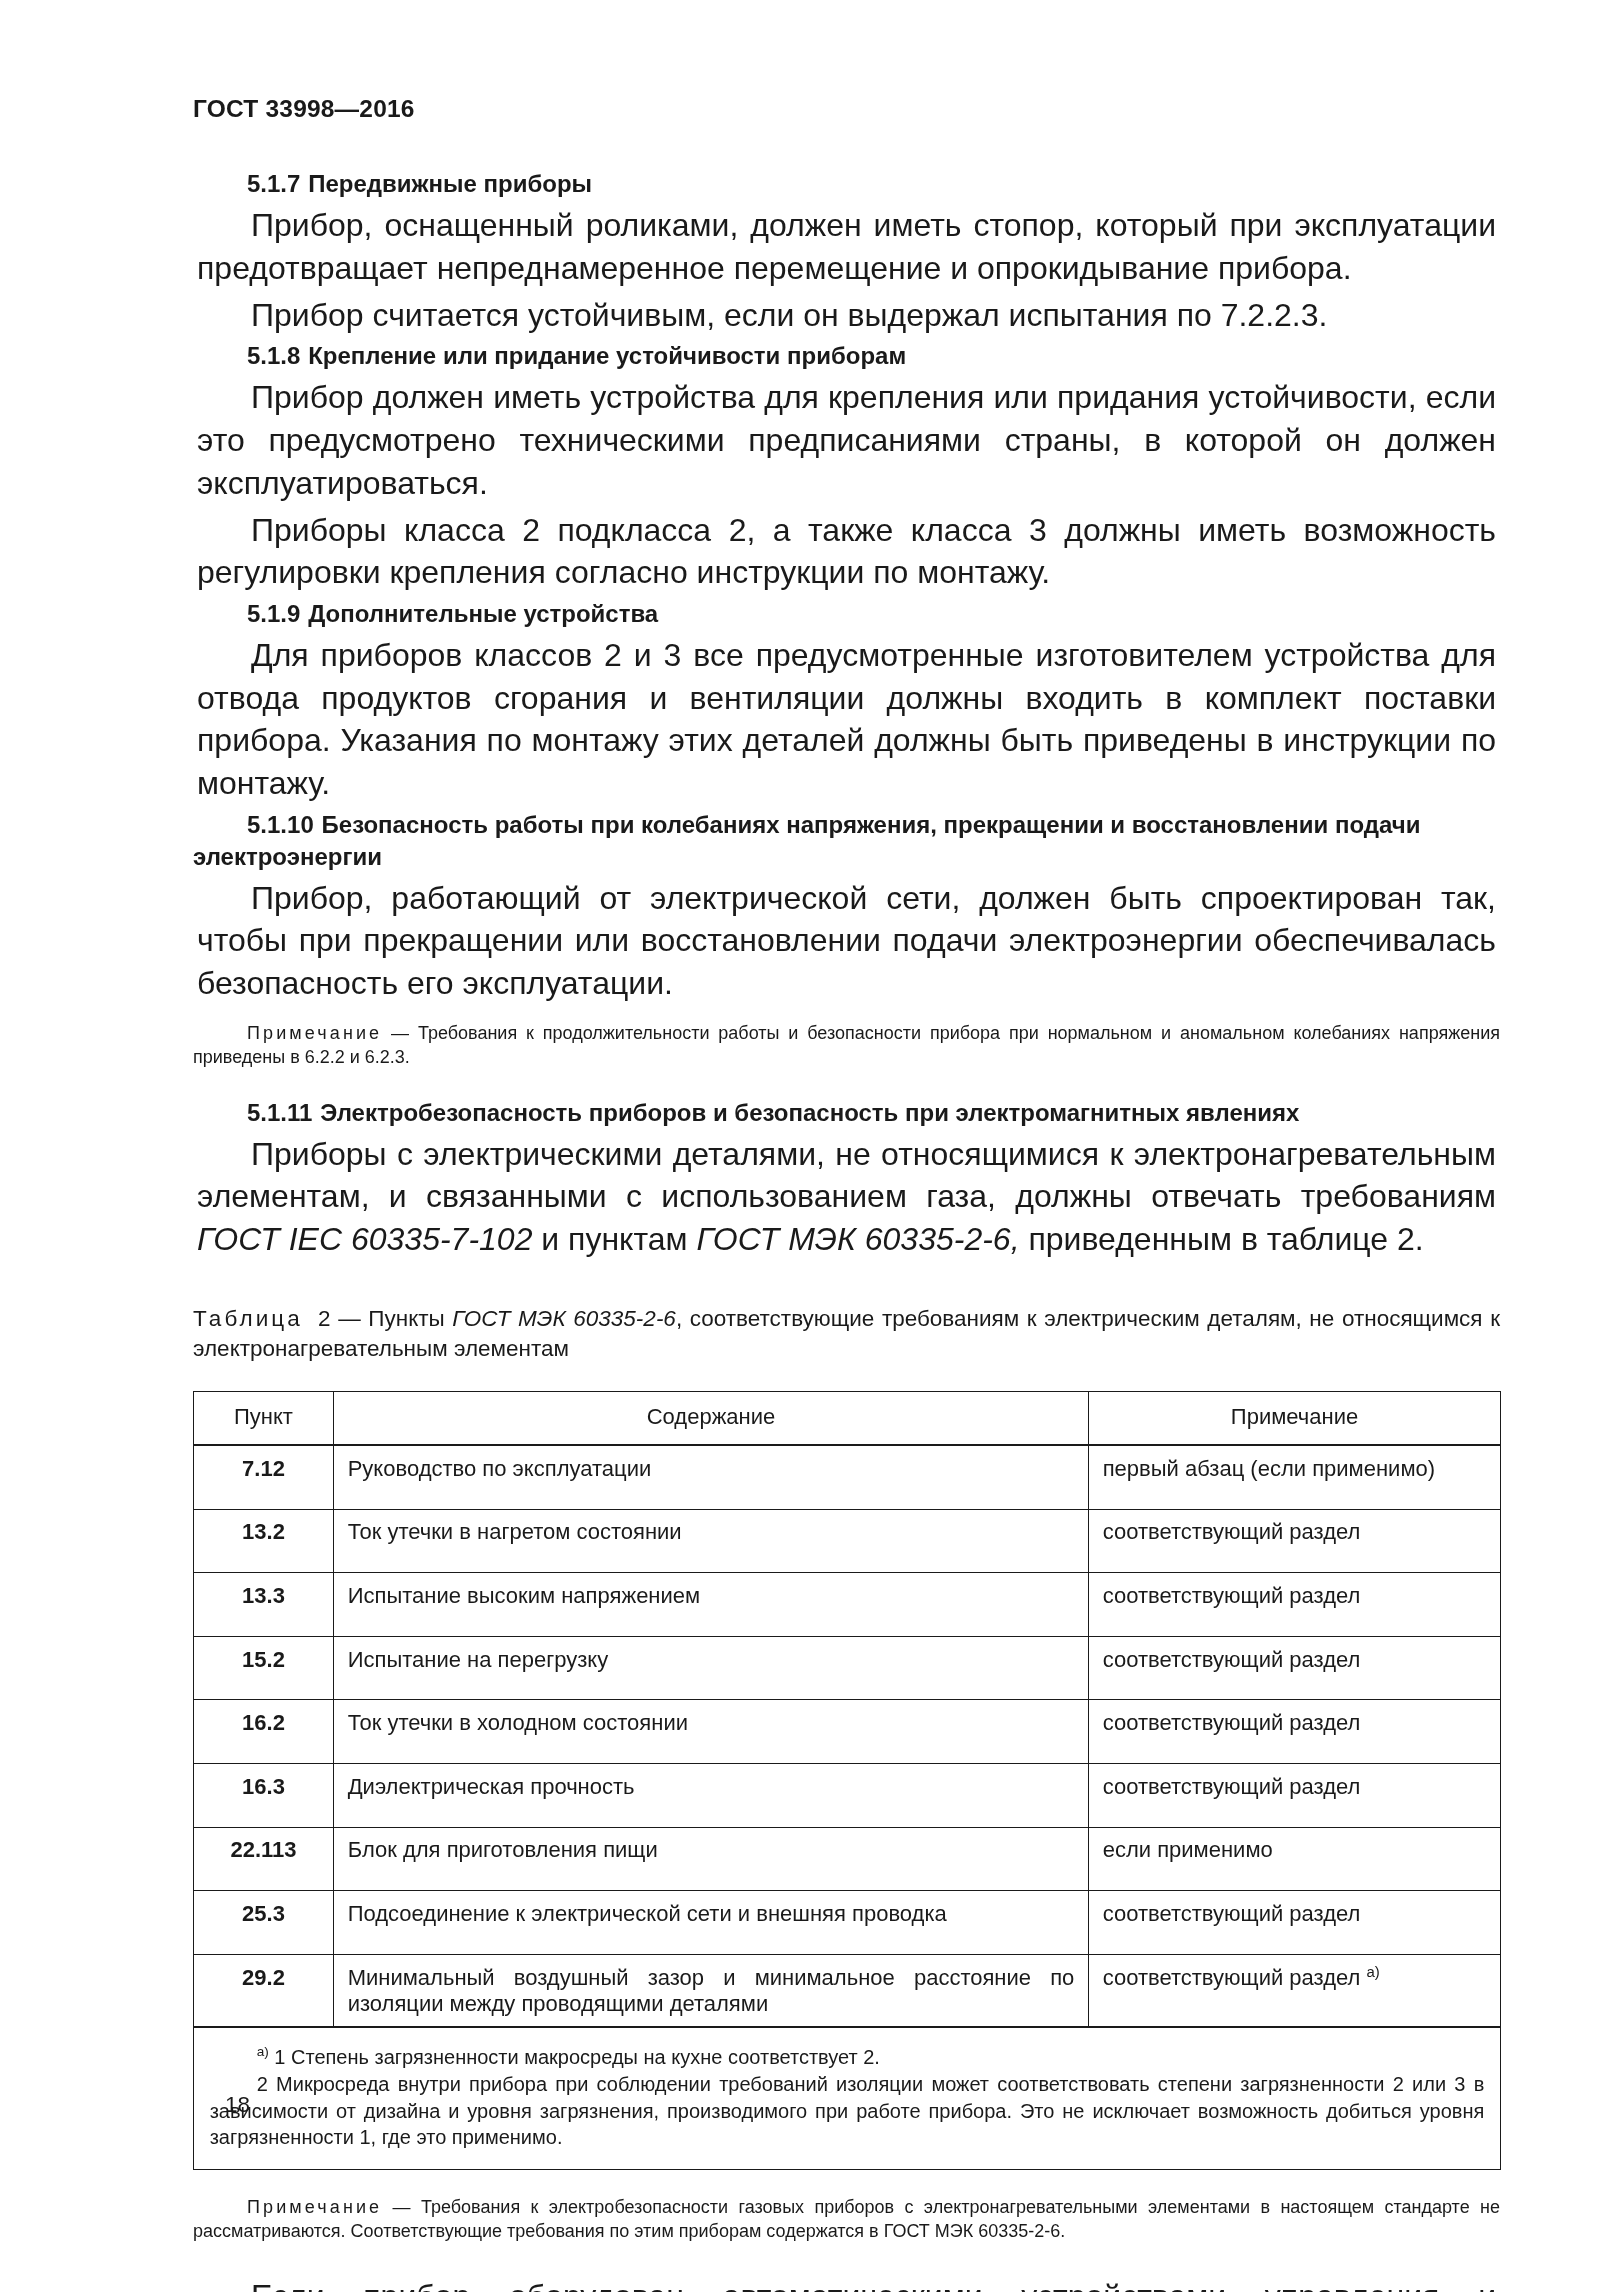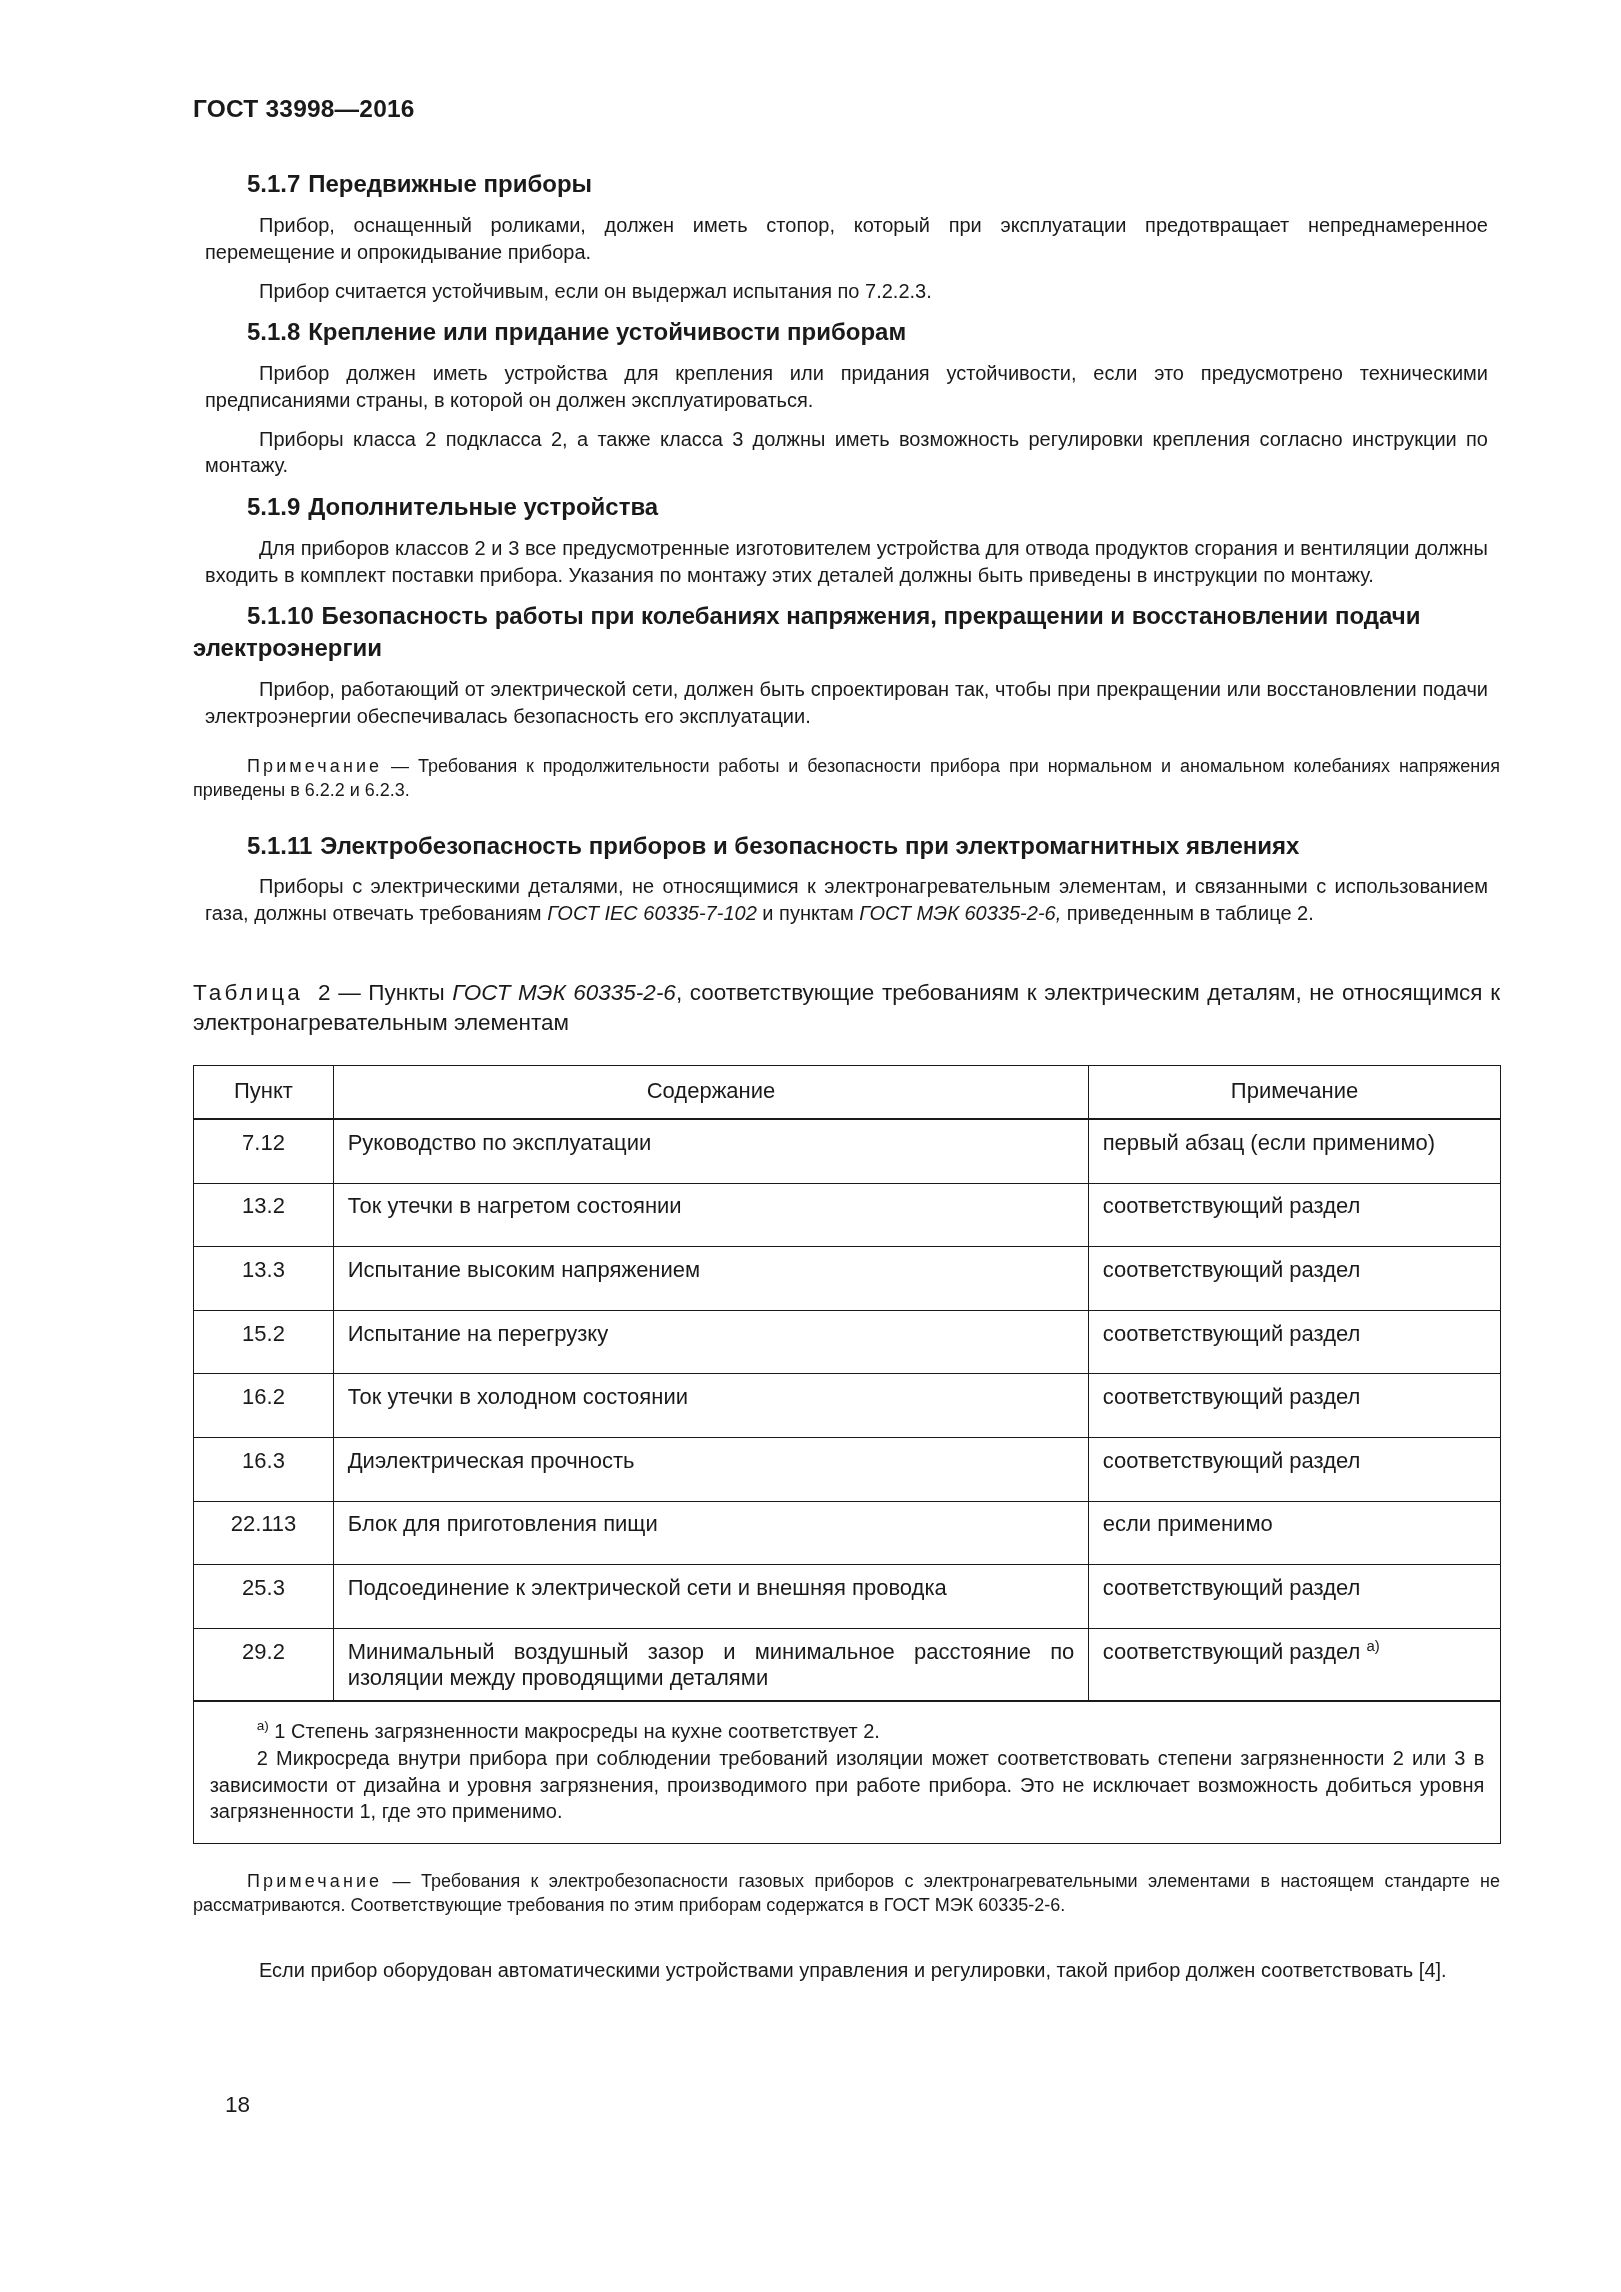--- a/index.html
+++ b/index.html
@@ -40,23 +40,23 @@
   .h-sub {
     font-size: 24px;
     font-weight: bold;
     line-height: 1.33;
     margin: 0;
     text-indent: 54px;
   }
   .h-sub .num { margin-right: 7.8px; }
 
   p.body {
-    font-size: 20px;
+    font-size: 32px;
     line-height: 1.335;
-    margin: 12px;
+    margin: 4px;
     text-align: justify;
     text-indent: 54px;
     hyphens: manual;
   }
 
   .note {
     font-size: 18px;
     line-height: 1.33;
     margin: 0;
     text-align: justify;
@@ -100,20 +100,21 @@
     font-weight: normal;
   }
   table.gost thead th {
     text-align: center;
     padding: 12.7px 9.8px 13.7px 9.8px;
     border-bottom-width: 2.9px;
   }
   table.gost tbody td.num {
     text-align: center;
     white-space: nowrap;
+    font-weight: bold;
   }
   table.gost tbody td.cont {
     text-align: justify;
     text-align-last: left;
   }
   table.gost tbody td.cont.just {
     text-align: justify;
   }
   table.gost tbody td.rem { text-align: left; }
   table.gost tbody tr td { height: 43px; }

